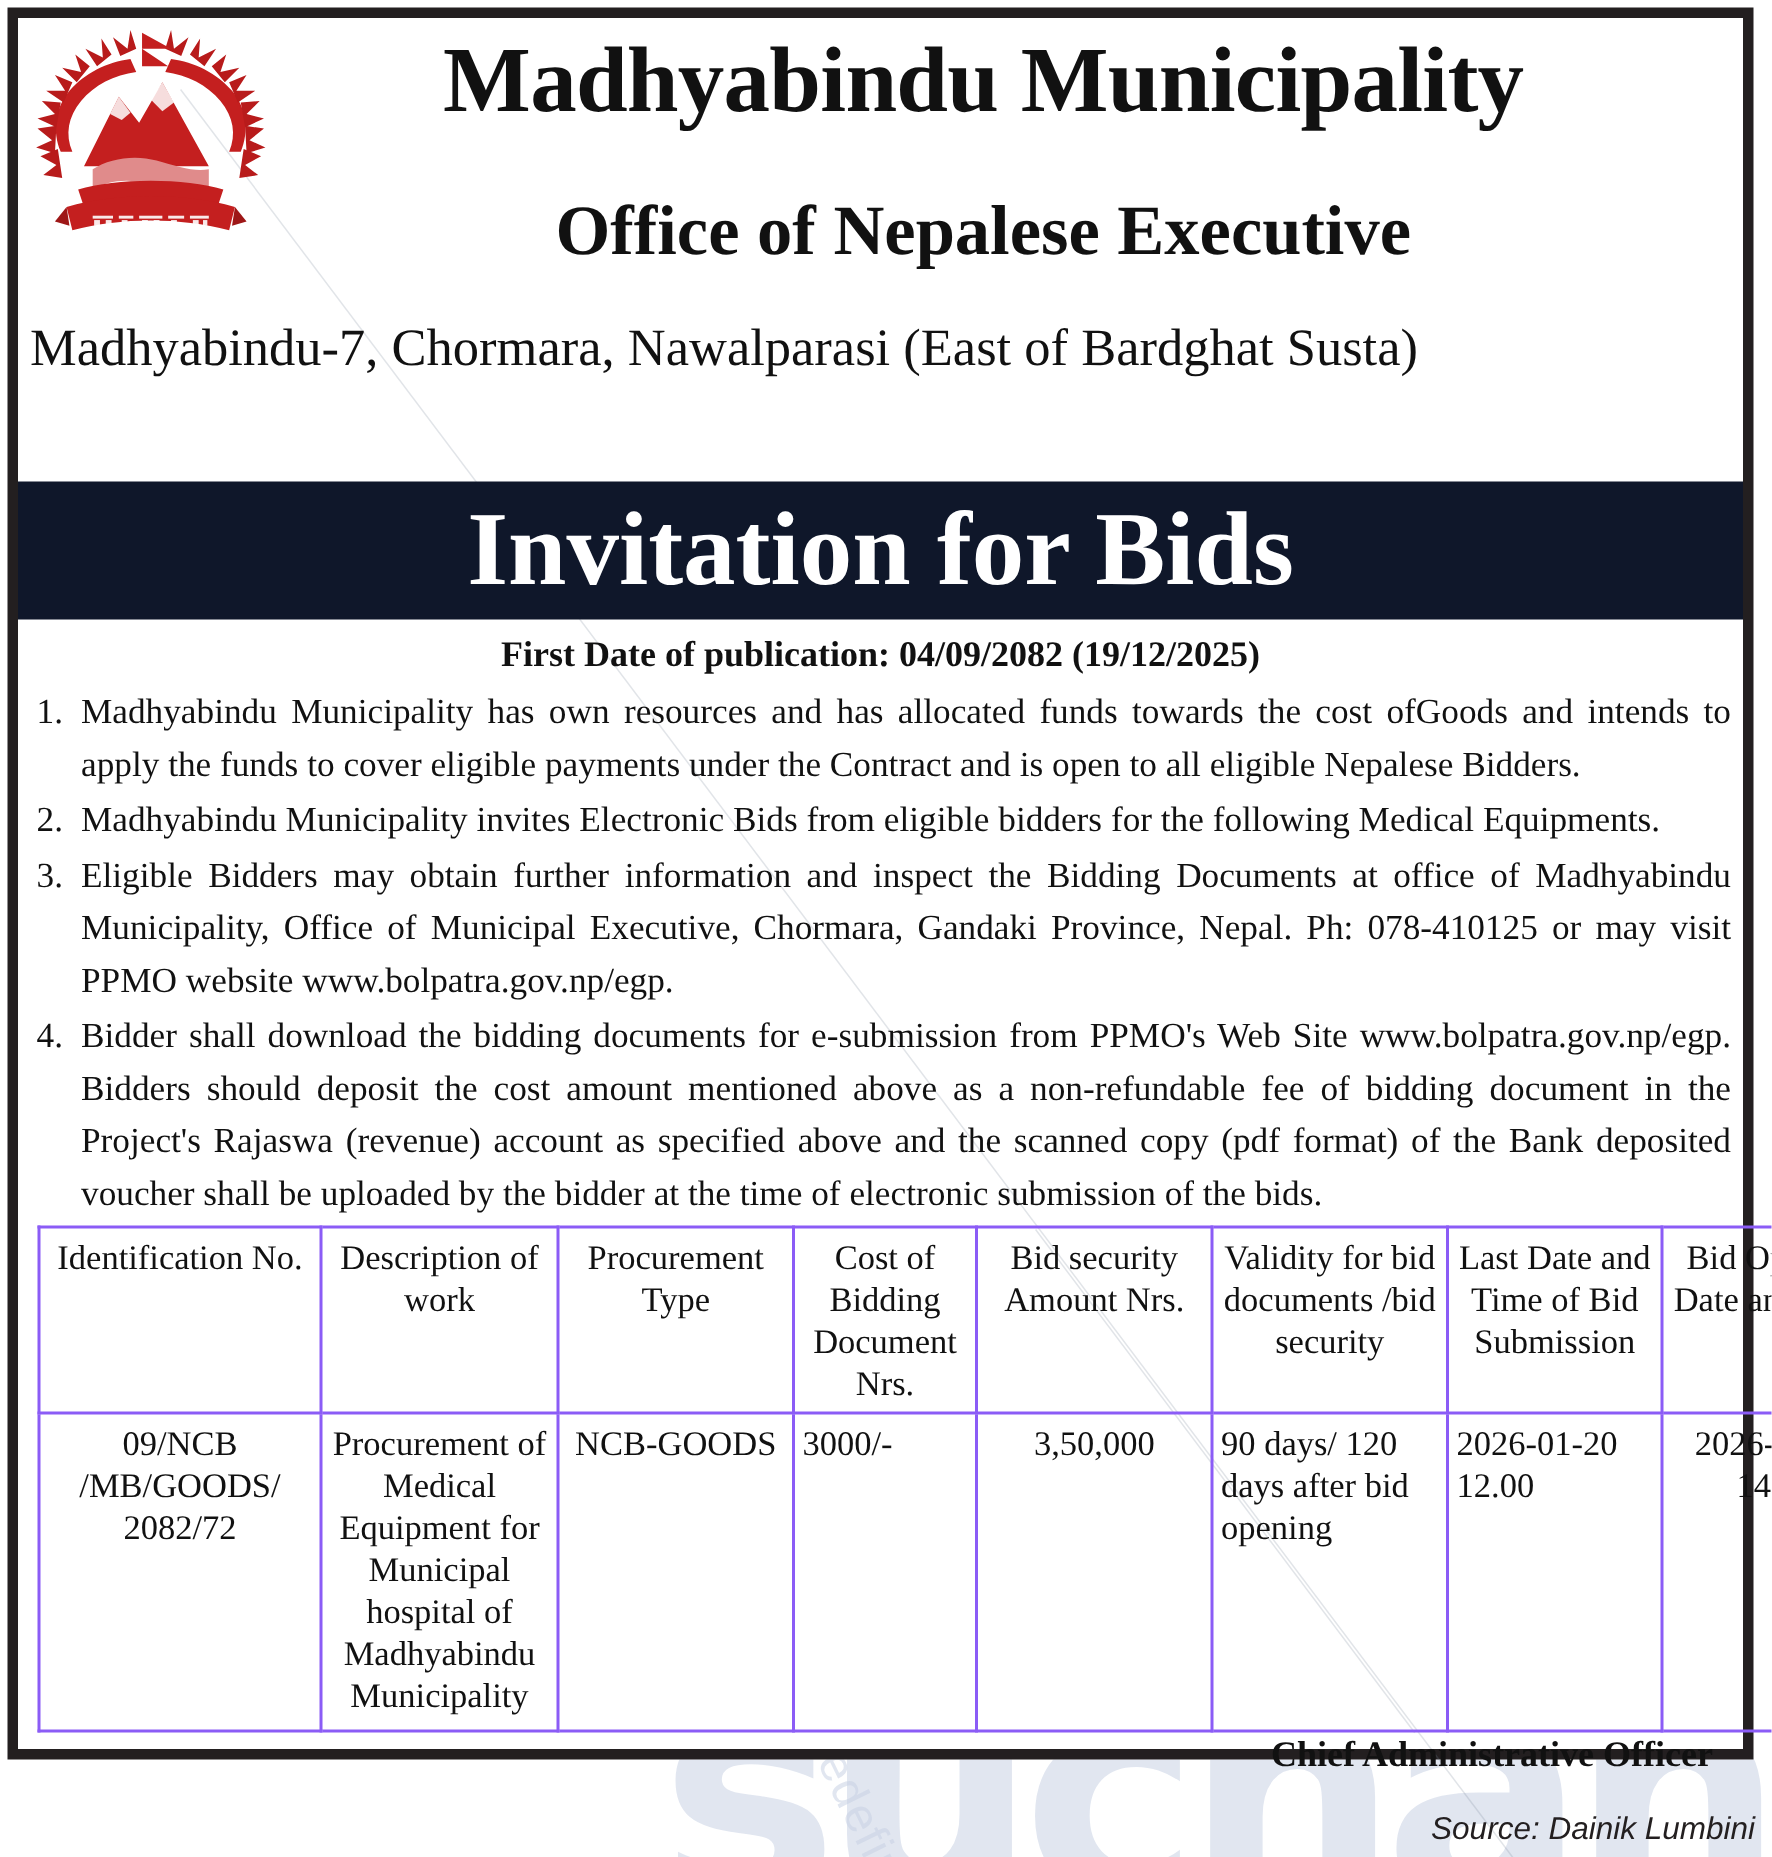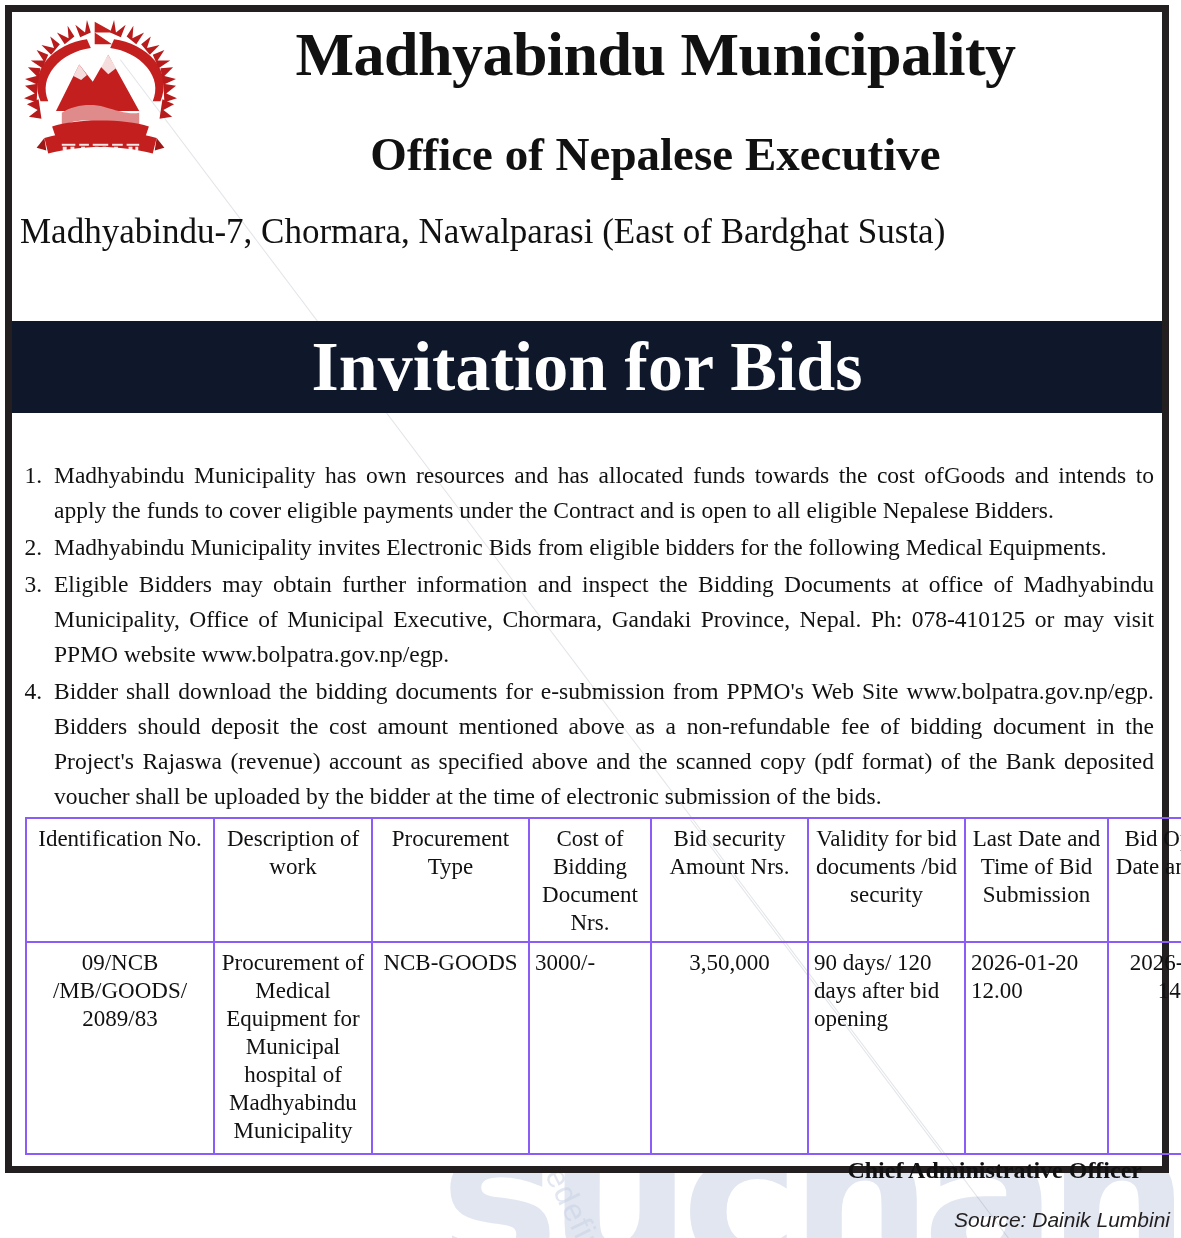--- a/index.html
+++ b/index.html
@@ -338,20 +338,21 @@
 
     <div class="org-name">Madhyabindu Municipality</div>
     <div class="org-sub">Office of Nepalese Executive</div>
     <div class="addr1">Madhyabindu-7, Chormara, Nawalparasi (East of Bardghat Susta)</div>
   </div>
 
   <div class="banner">
     <div class="banner-text">Invitation for Bids</div>
   </div>
 
+  <div class="pubdate">First Date of publication: 04/09/2082 (19/12/2025)</div>
 
   <div class="clauses">
     <div class="clause">
       <div class="clause-num">1.</div>
       <div class="clause-body">Madhyabindu Municipality has own resources and has allocated funds towards the cost ofGoods and intends to apply the funds to cover eligible payments under the Contract and is open to all eligible Nepalese Bidders.</div>
     </div>
     <div class="clause">
       <div class="clause-num">2.</div>
       <div class="clause-body">Madhyabindu Municipality invites Electronic Bids from eligible bidders for the following Medical Equipments.</div>
     </div>
@@ -373,21 +374,21 @@
         <th class="c3">Procurement Type</th>
         <th class="c4">Cost of Bidding Document Nrs.</th>
         <th class="c5">Bid security Amount Nrs.</th>
         <th class="c6">Validity for bid documents /bid security</th>
         <th class="c7">Last Date and Time  of Bid Submission</th>
         <th class="c8">Bid Opening Date and Time</th>
       </tr>
     </thead>
     <tbody>
       <tr>
-        <td class="ctr tall">09/NCB /MB/GOODS/ 2089/83</td>
+        <td class="ctr tall">09/NCB /MB/GOODS/ 2082/72</td>
         <td class="ctr">Procurement of Medical Equipment for Municipal hospital of Madhyabindu Municipality</td>
         <td class="ctr">NCB-GOODS</td>
         <td class="left">3000/-</td>
         <td class="ctr">3,50,000</td>
         <td class="left">90 days/  120 days after bid opening</td>
         <td class="left">2026-01-20 12.00</td>
         <td class="ctr">2026-01-20 14.00</td>
       </tr>
     </tbody>
   </table>

